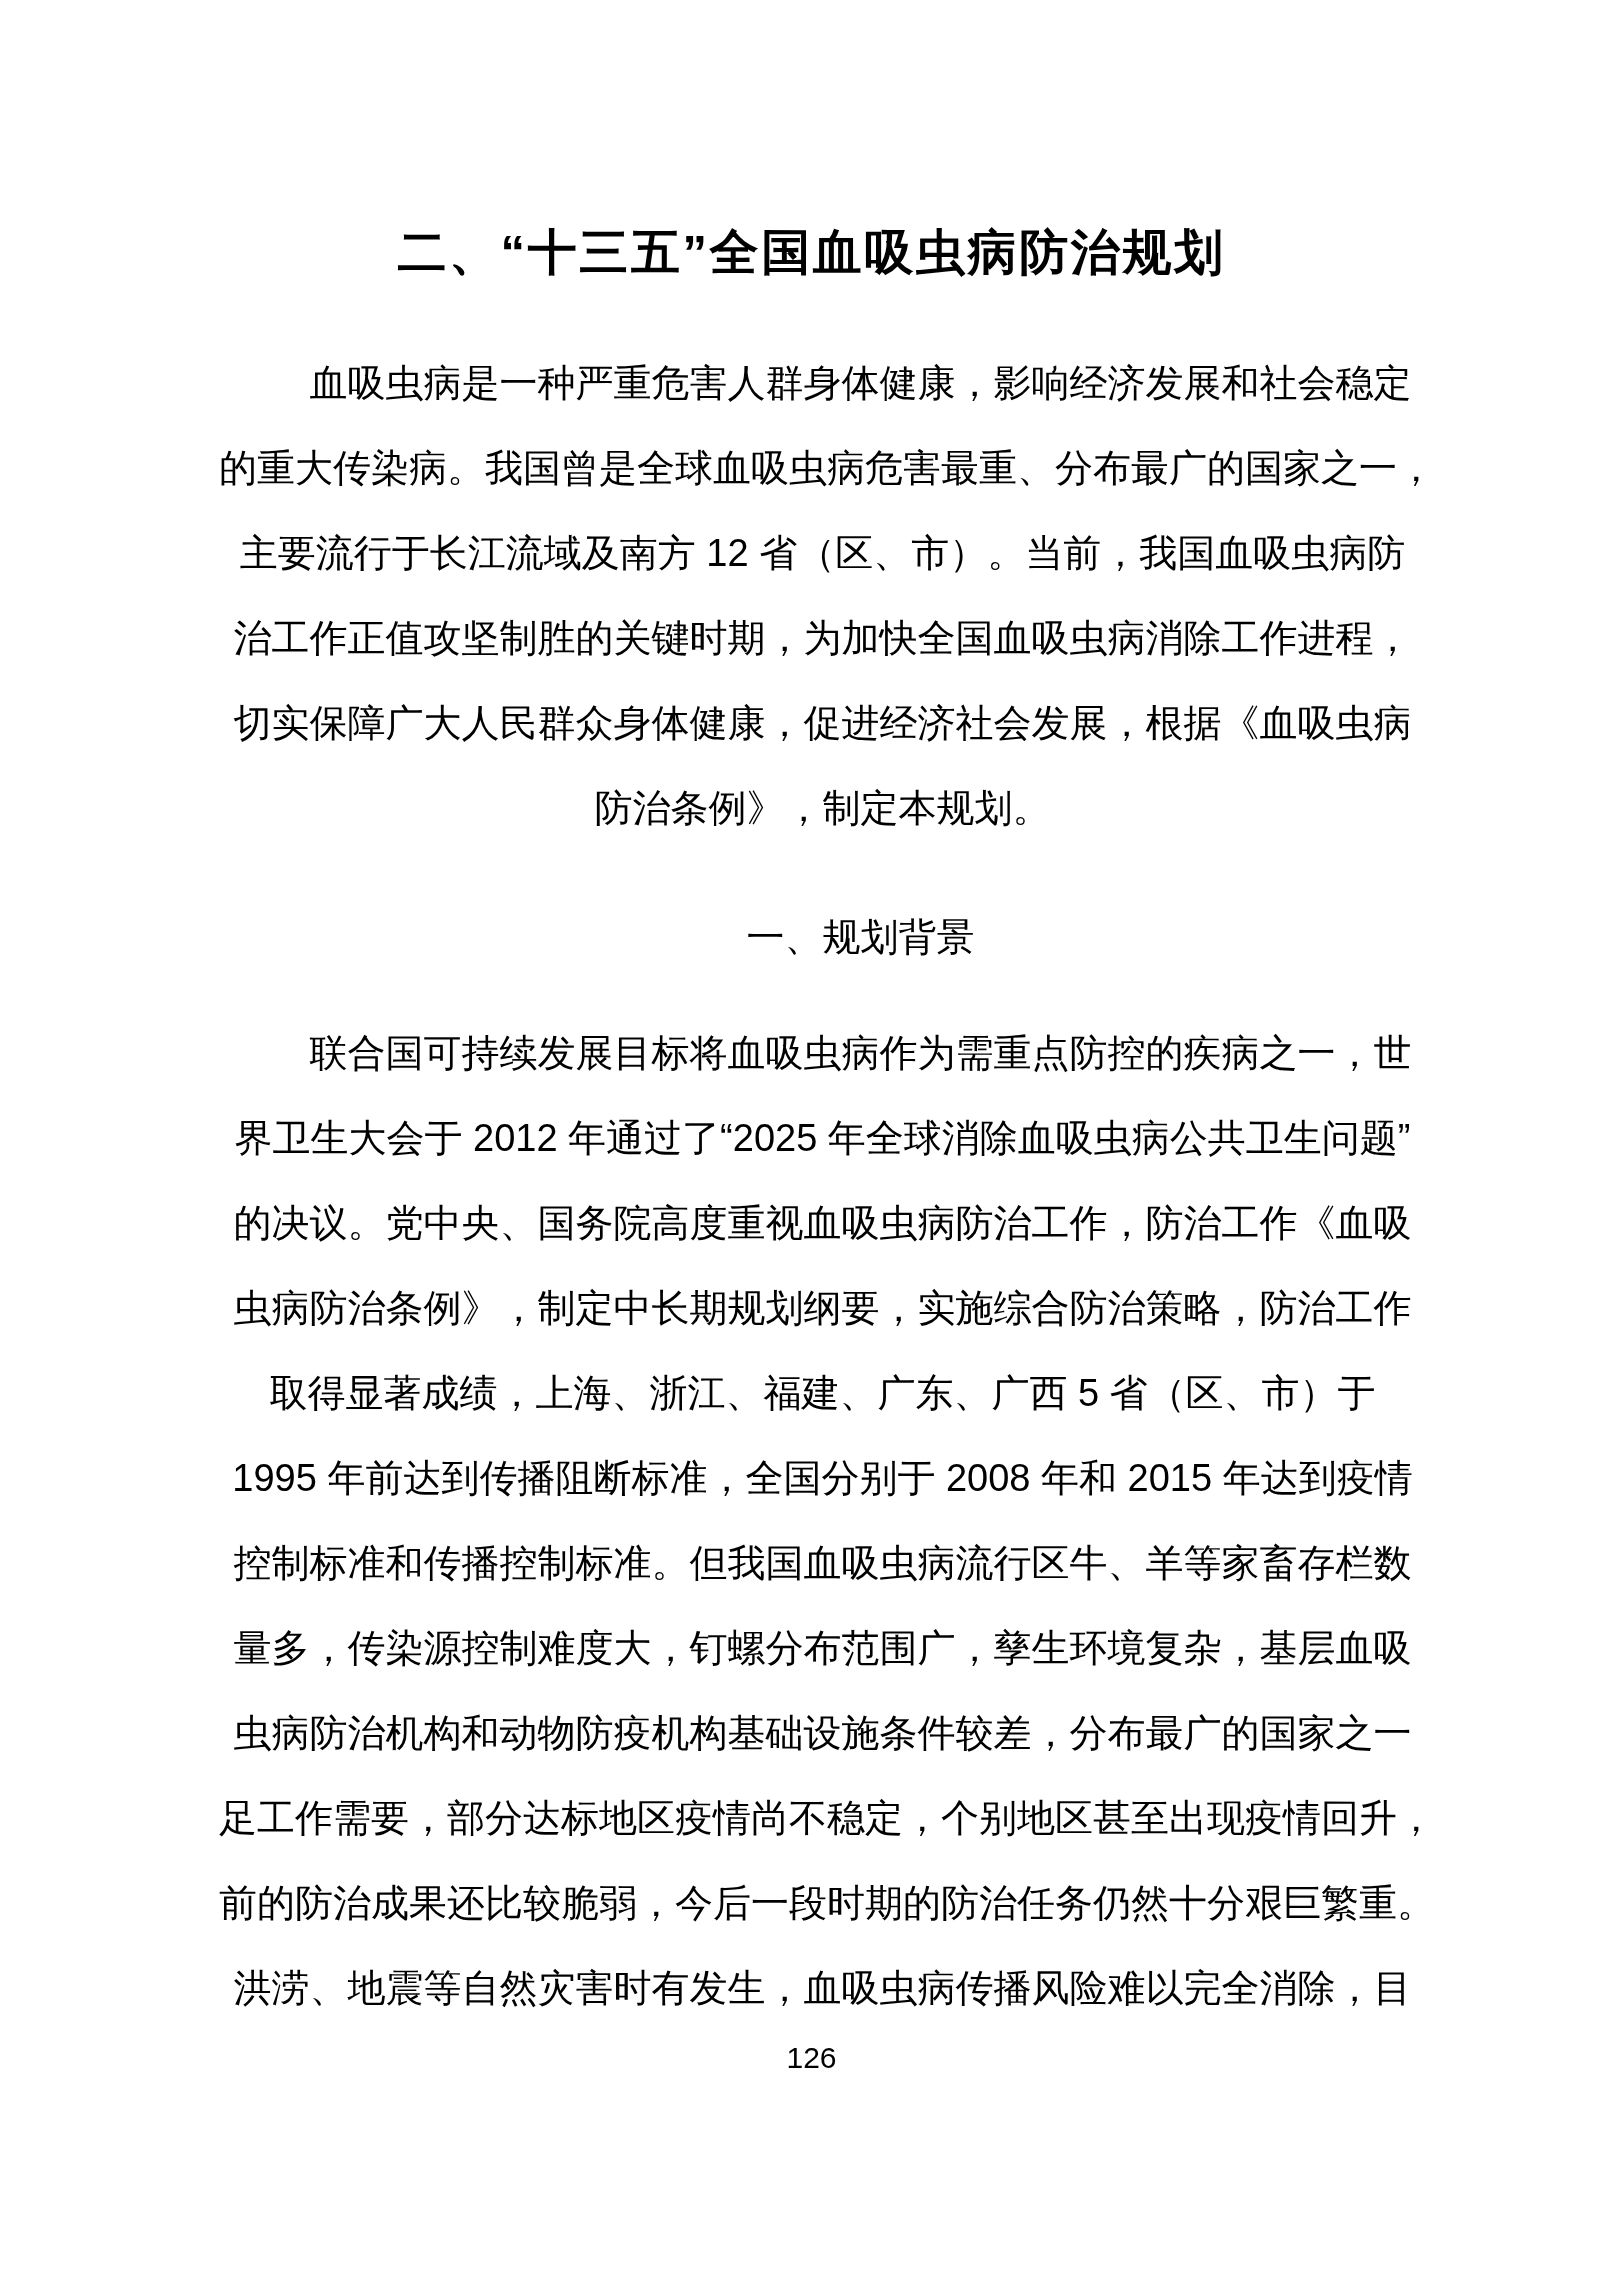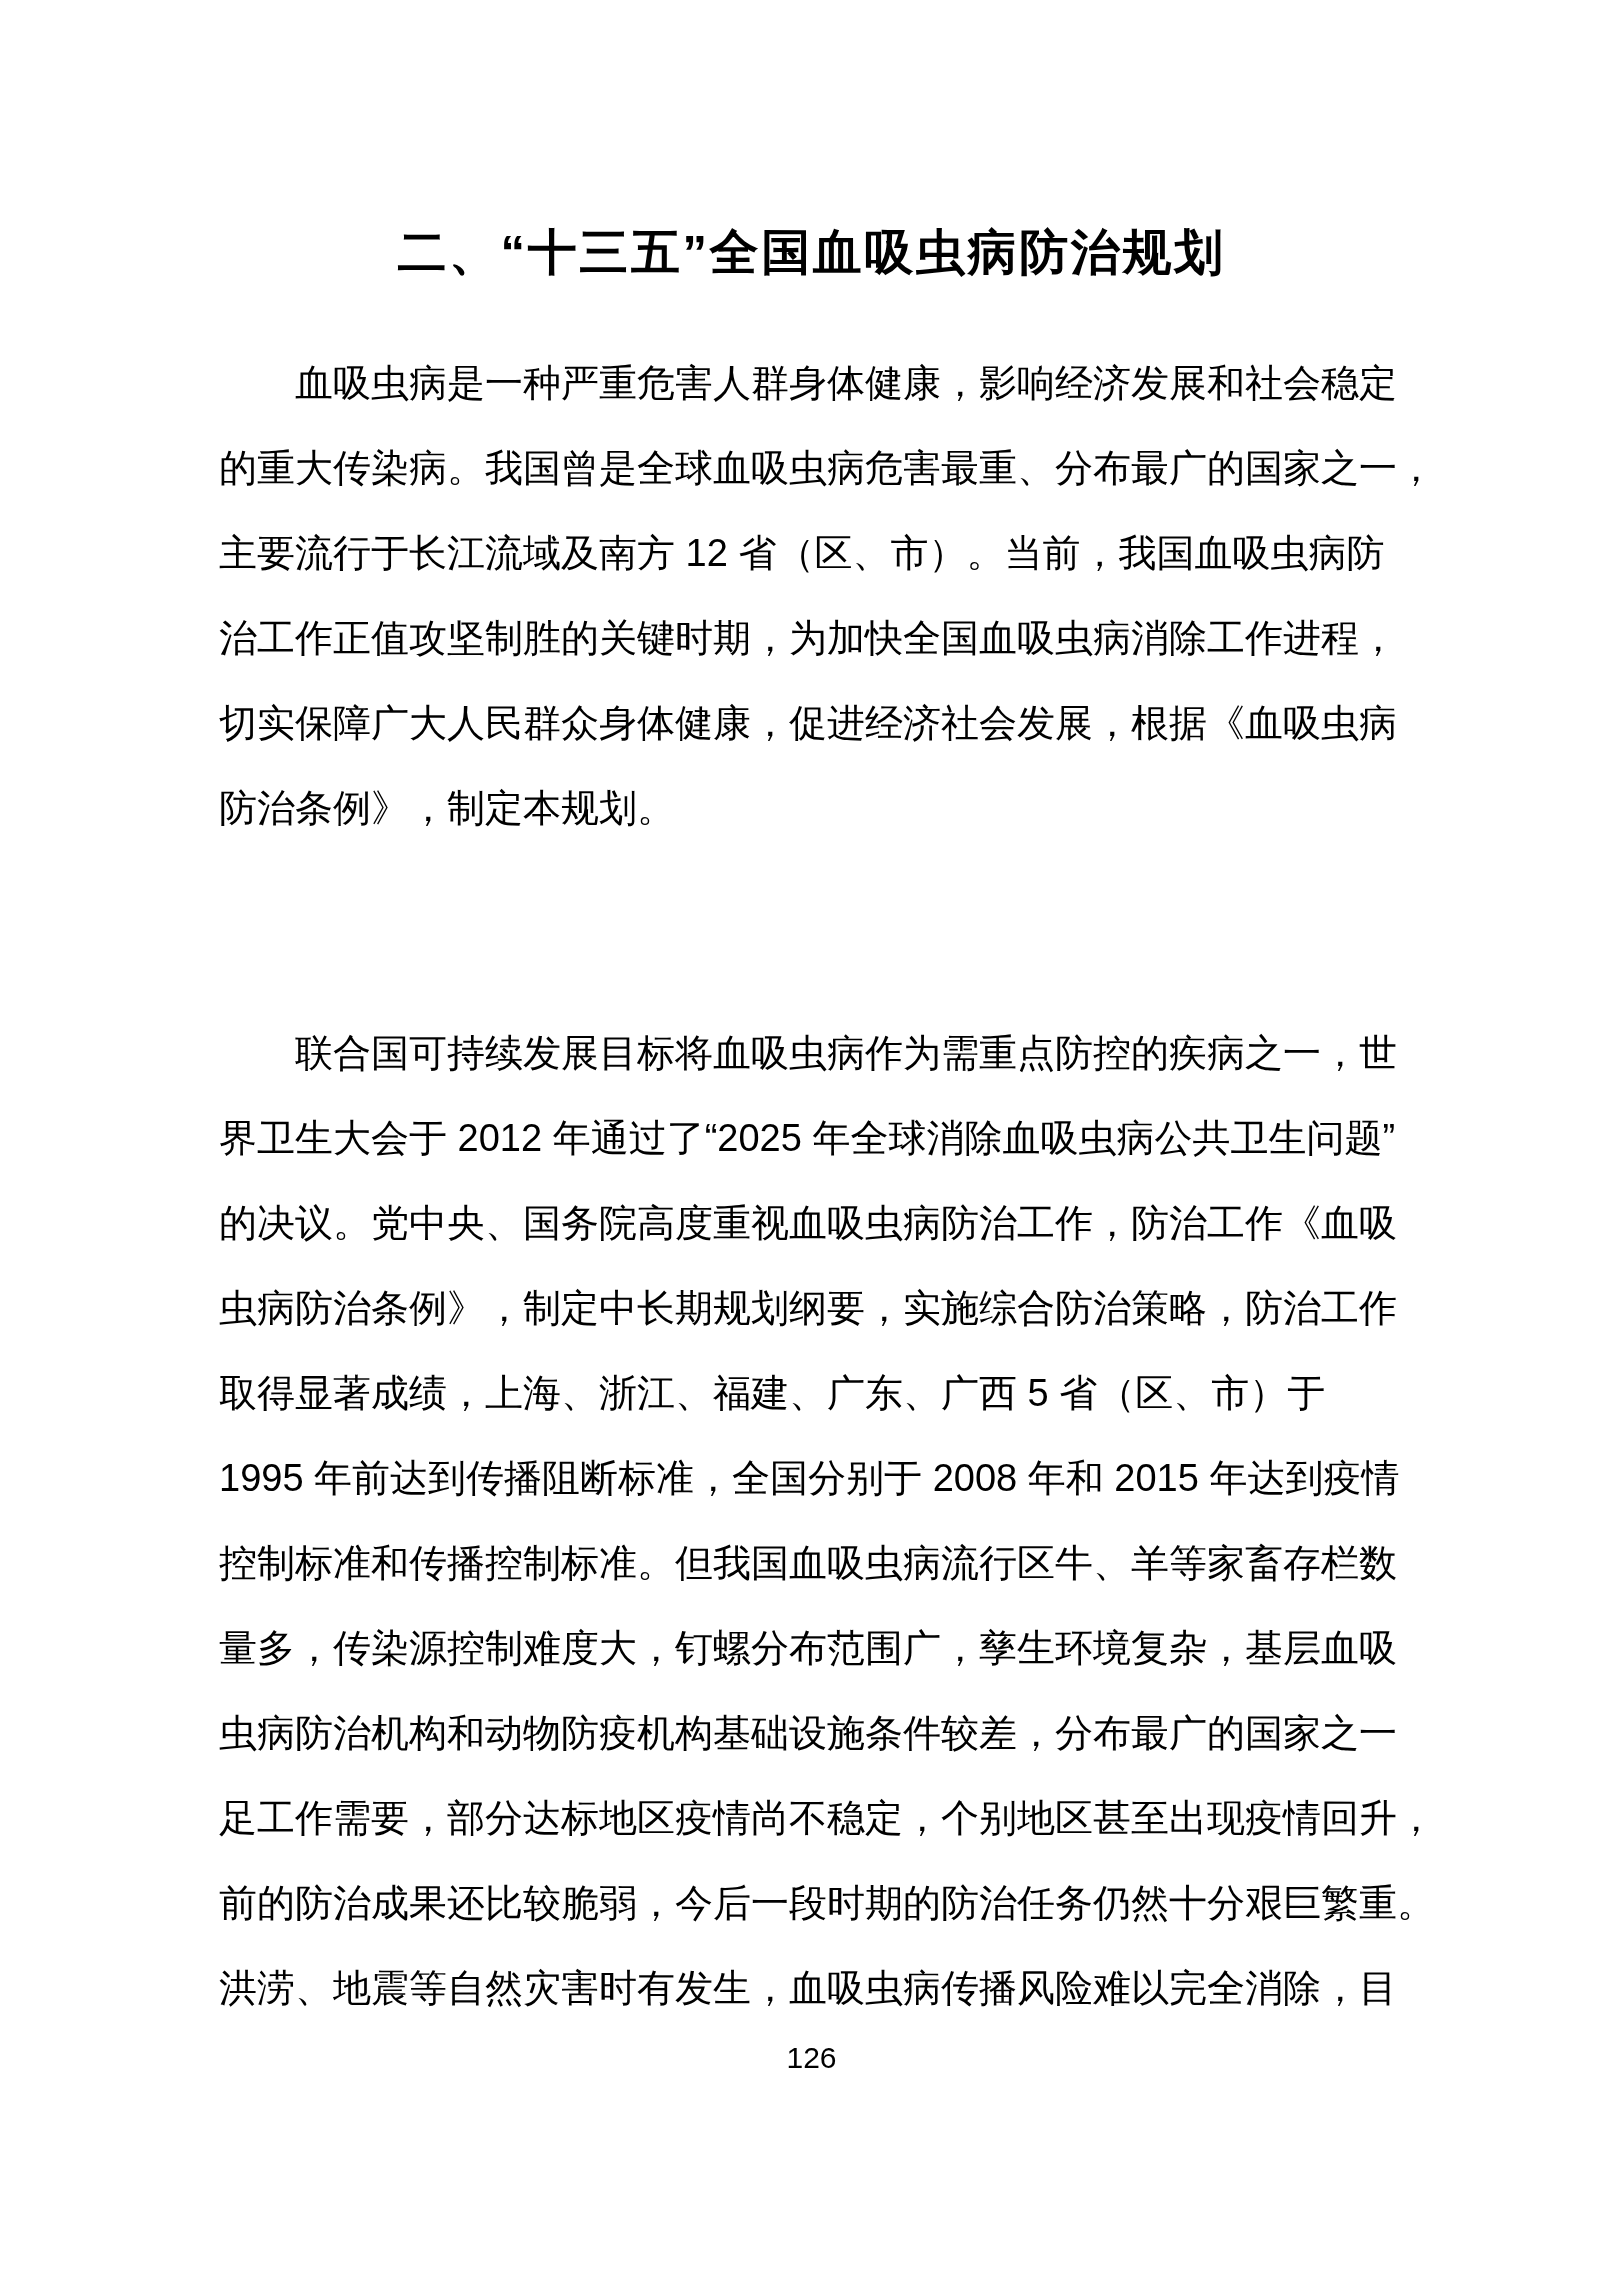--- a/index.html
+++ b/index.html
@@ -25,20 +25,21 @@
     font-size: 49px;
     font-weight: bold;
     letter-spacing: 2.6px;
     line-height: 79px;
     white-space: nowrap;
   }
   .body-block {
     position: absolute;
     left: 219px;
     right: 197px;
+    text-align: center;
   }
   .line {
     font-size: 38px;
     line-height: 85px;
     height: 85px;
     letter-spacing: 0;
     white-space: nowrap;
   }
   .indent {
     text-indent: 76px;
@@ -65,20 +66,23 @@
 
   <div id="para-intro" class="body-block">
     <div class="line indent">血吸虫病是一种严重危害人群身体健康，影响经济发展和社会稳定</div>
     <div class="line">的重大传染病。我国曾是全球血吸虫病危害最重、分布最广的国家之一，</div>
     <div class="line">主要流行于长江流域及南方 12 省（区、市）。当前，我国血吸虫病防</div>
     <div class="line">治工作正值攻坚制胜的关键时期，为加快全国血吸虫病消除工作进程，</div>
     <div class="line">切实保障广大人民群众身体健康，促进经济社会发展，根据《血吸虫病</div>
     <div class="line">防治条例》，制定本规划。</div>
   </div>
 
+  <div id="section-heading-block" class="body-block">
+    <div class="line indent">一、规划背景</div>
+  </div>
 
   <div id="para-background" class="body-block">
     <div class="line indent">联合国可持续发展目标将血吸虫病作为需重点防控的疾病之一，世</div>
     <div class="line">界卫生大会于 2012 年通过了“2025 年全球消除血吸虫病公共卫生问题”</div>
     <div class="line">的决议。党中央、国务院高度重视血吸虫病防治工作，防治工作《血吸</div>
     <div class="line">虫病防治条例》，制定中长期规划纲要，实施综合防治策略，防治工作</div>
     <div class="line">取得显著成绩，上海、浙江、福建、广东、广西 5 省（区、市）于</div>
     <div class="line">1995 年前达到传播阻断标准，全国分别于 2008 年和 2015 年达到疫情</div>
     <div class="line">控制标准和传播控制标准。但我国血吸虫病流行区牛、羊等家畜存栏数</div>
     <div class="line">量多，传染源控制难度大，钉螺分布范围广，孳生环境复杂，基层血吸</div>

